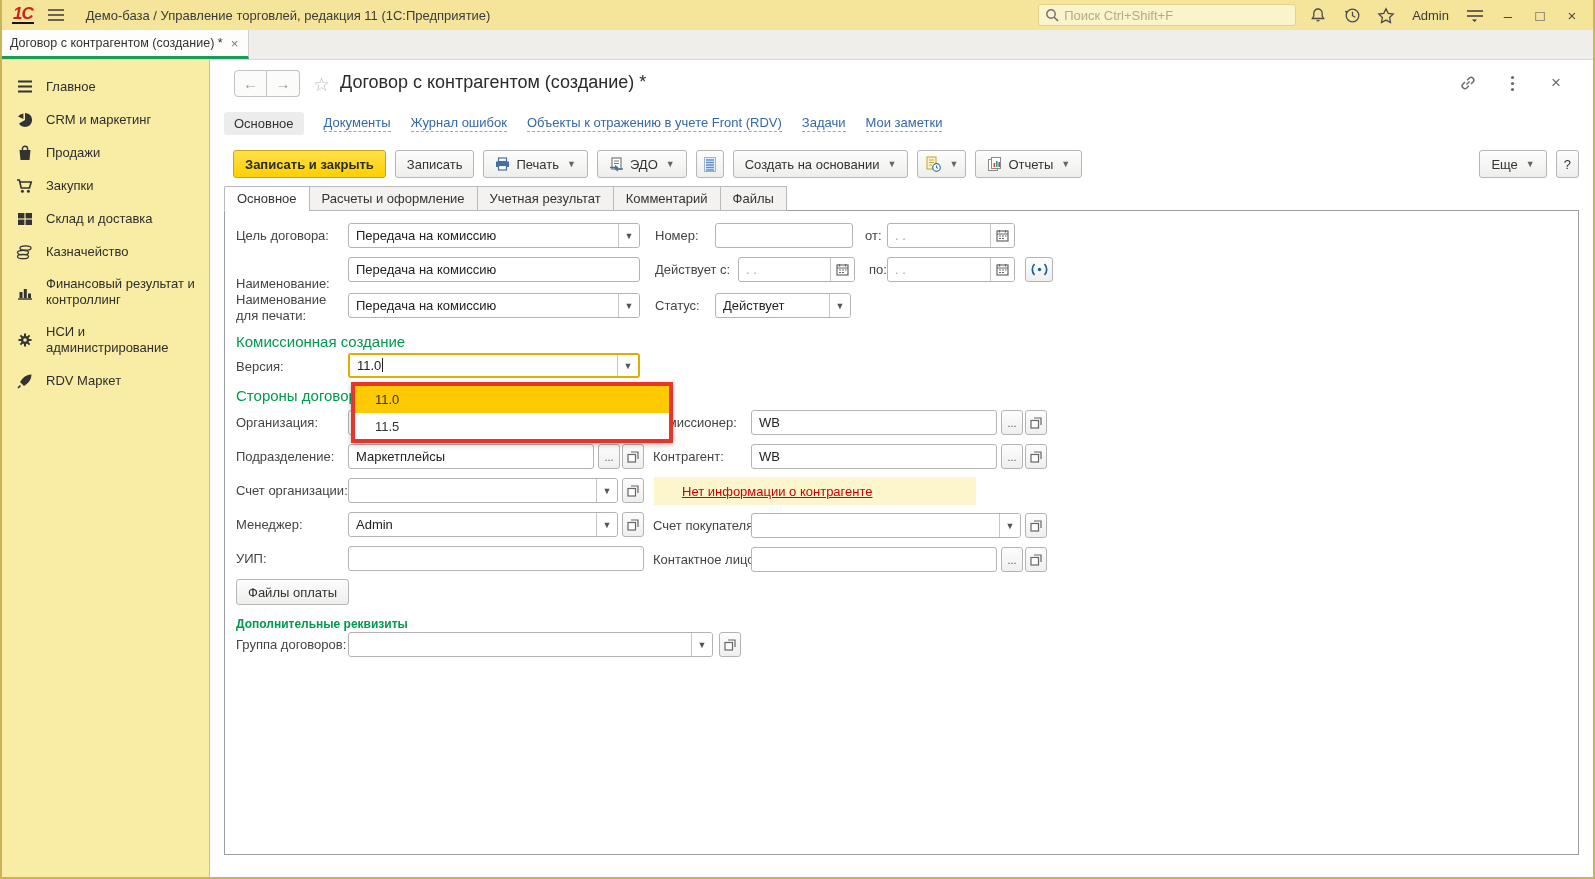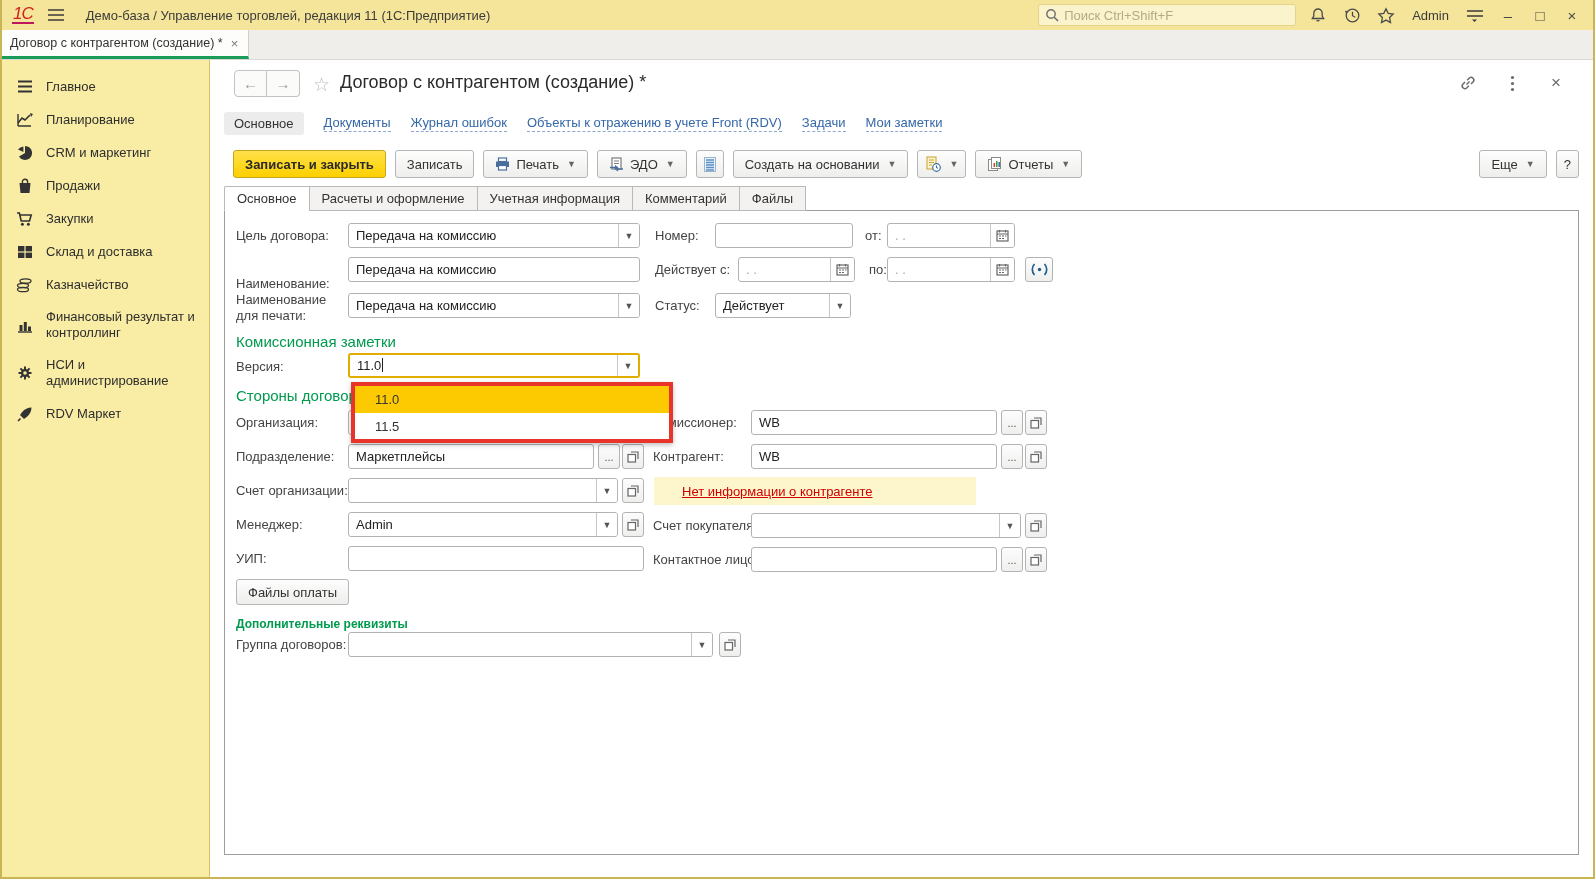--- a/index.html
+++ b/index.html
@@ -3,22 +3,22 @@
 <meta charset="utf-8">
 <style>
   * { box-sizing: border-box; margin: 0; padding: 0; }
   html,body { width:1595px; height:879px; overflow:hidden; background:#fff;
     font-family:"Liberation Sans","DejaVu Sans",sans-serif; font-size:13px; color:#333; }
   .window { width:1595px; height:879px; position:relative;
     border-left:2px solid #c9b456; border-right:2px solid #c9b456; border-bottom:2px solid #c9b456; }
 
   
   .topbar { height:30px; background:#f4e59b; display:flex; align-items:center; padding:0 10px; gap:10px; }
-  .logo-1c { color:#d21e1e; font-weight:normal; font-style:italic; font-size:17px; letter-spacing:-1px;
-    border-bottom:2px solid #be185d; line-height:16px; padding:0 1px; }
+  .logo-1c { color:#d21e1e; font-weight:bold; font-style:italic; font-size:17px; letter-spacing:-1px;
+    border-bottom:2px solid #0f172a; line-height:16px; padding:0 1px; }
   .icon-btn { display:flex; align-items:center; justify-content:center; width:24px; height:24px; cursor:pointer; }
   .app-title { font-size:13px; color:#3b3b3b; margin-left:8px; flex:0 0 auto; }
   .topbar-spacer { flex:1; }
   .searchbox { display:flex; align-items:center; width:258px; height:22px; background:#faf3cc;
     border:1px solid #e2d48c; border-radius:3px; padding:0 6px; gap:5px; }
   .searchbox input { border:0; outline:0; background:transparent; flex:1; font-size:13px; color:#444; }
   .searchbox input::placeholder { color:#b4ab83; }
   .user-name { font-size:13px; color:#3b3b3b; margin:0 4px; }
   .win-ctl { font-size:15px; color:#4a4a4a; width:22px; text-align:center; cursor:pointer; }
 
@@ -171,30 +171,20 @@
       <div class="side-item">
         <span class="side-ic">
             <svg width="16" height="13" viewBox="0 0 16 13">
               <path d="M1 1.5h14M1 6.5h14M1 11.5h14" stroke="#333" stroke-width="2"></path>
             </svg>
           </span>
         <span class="lbl">Главное</span>
       </div>
       <div class="side-item">
         <span class="side-ic">
-            <svg width="17" height="16" viewBox="0 0 17 16">
-              <path d="M2 14V2M2 14h13" stroke="#333" stroke-width="1.4"></path>
-              <path d="M2 11l4-5 3 2 5-5" fill="none" stroke="#333" stroke-width="1.6"></path>
-              <path d="M14 1l3 1-2 3z" fill="#333"></path>
-            </svg>
-          </span>
-        <span class="lbl">Планирование</span>
-      </div>
-      <div class="side-item">
-        <span class="side-ic">
             <svg width="16" height="16" viewBox="0 0 16 16">
               <path d="M8 8V1a7 7 0 1 1-6 10.5z" fill="#333"></path>
               <path d="M7 6.5V.8A7 7 0 0 0 1.6 4z" fill="#333" transform="translate(-0.6,0.6)"></path>
             </svg>
           </span>
         <span class="lbl">CRM и маркетинг</span>
       </div>
       <div class="side-item">
         <span class="side-ic">
             <svg width="16" height="16" viewBox="0 0 16 16">
@@ -379,21 +369,21 @@
             </span>
           <span class="btn btn-icon-only">
               <span>?</span>
             </span>
         </span>
       </div>
 
       <div class="tabstrip">
         <span class="ftab active">Основное</span>
         <span class="ftab">Расчеты и оформление</span>
-        <span class="ftab">Учетная информация</span>
+        <span class="ftab">Учетная результат</span>
         <span class="ftab">Комментарий</span>
         <span class="ftab">Файлы</span>
       </div>
 
       <div class="panel">
 
         <span class="flabel" style="left:11px;top:17px">Цель договора:</span>
         <div class="field" style="left:123px;top:12px;width:292px">
           <span class="val">Передача на комиссию</span>
             <span class="fdrop">▼</span>
@@ -455,21 +445,21 @@
         <div class="field" style="left:123px;top:82px;width:292px">
           <span class="val">Передача на комиссию</span>
             <span class="fdrop">▼</span>
         </div>
         <span class="flabel" style="left:430px;top:87px">Статус:</span>
         <div class="field" style="left:490px;top:82px;width:136px">
           <span class="val">Действует</span>
             <span class="fdrop">▼</span>
         </div>
 
-        <span class="sect" style="left:11px;top:122px">Комиссионная заметки</span>
+        <span class="sect" style="left:11px;top:122px">Комиссионная создание</span>
         <span class="flabel" style="left:11px;top:148px">Версия:</span>
         <div class="field gold" style="left:123px;top:142px;width:292px">
           <span class="val"><span>11.0</span><span class="caret-bar"></span></span>
           <span class="fdrop">▼</span>
         </div>
 
         <span class="sect" style="left:11px;top:176px">Стороны договора</span>
 
         <span class="flabel" style="left:11px;top:204px">Организация:</span>
         <div class="field" style="left:123px;top:199px;width:246px">

